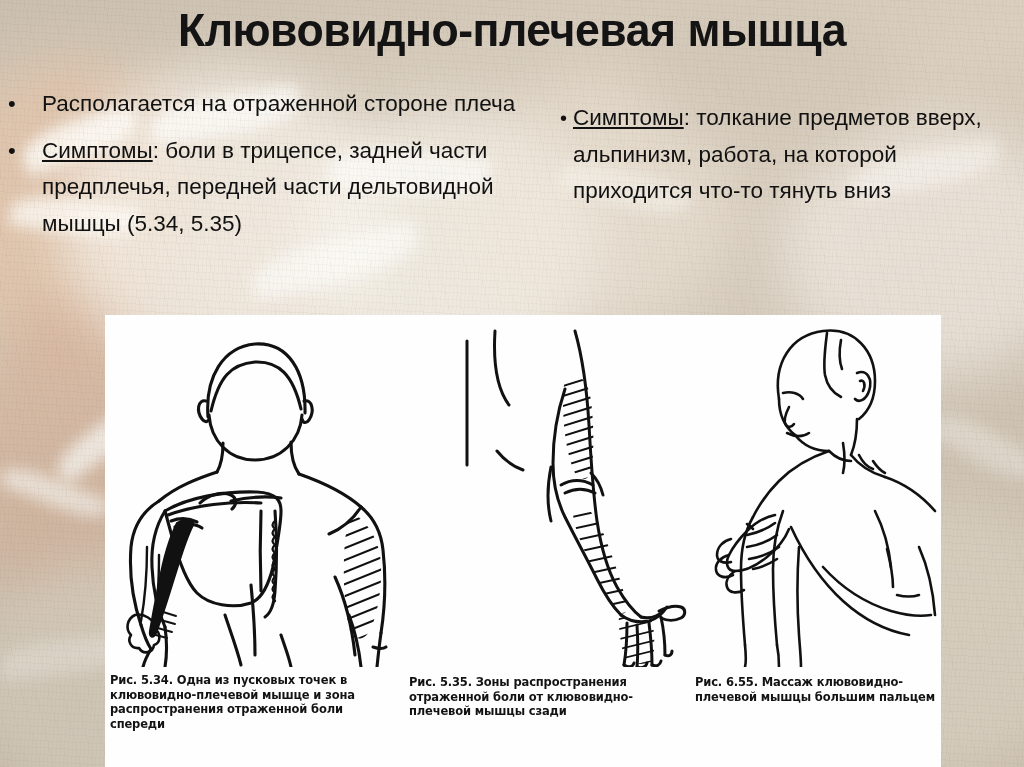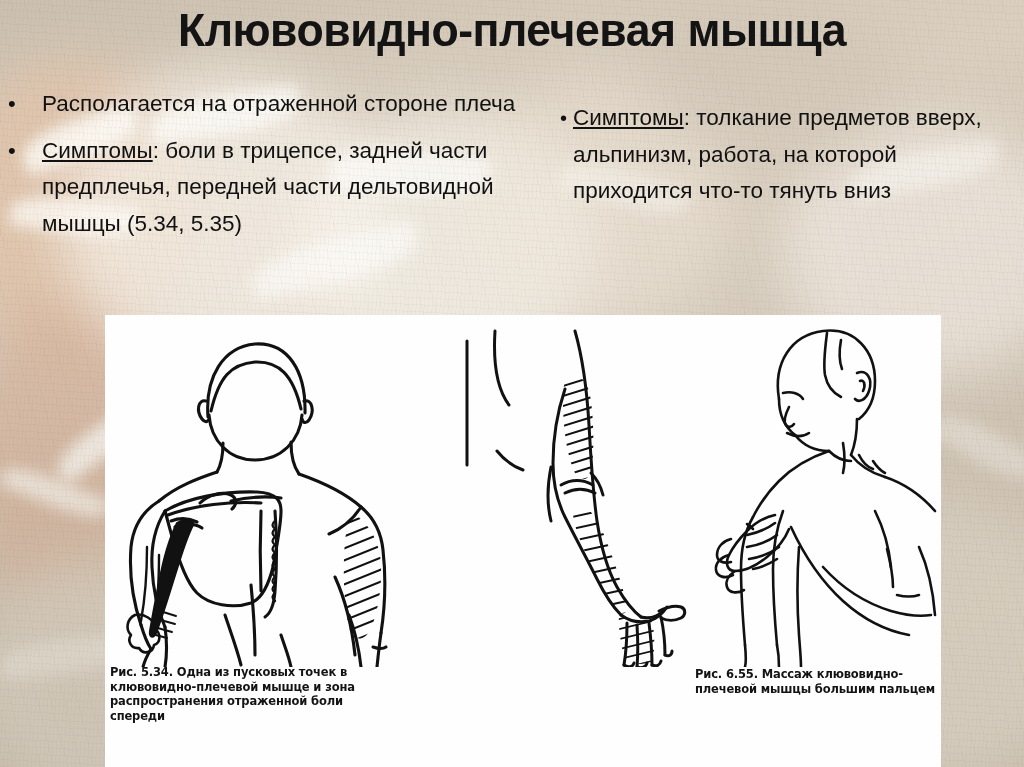--- a/index.html
+++ b/index.html
@@ -74,20 +74,21 @@
   .fig-3{left:586px;width:250px;height:452px;}
 
   .fig-art{position:absolute;left:0;top:0;}
   .cap{
     position:absolute;left:0;
     color:#131313;
     font-size:11.5px;line-height:14.6px;
     font-weight:700;
     font-family:"DejaVu Sans","Liberation Sans",sans-serif;
     letter-spacing:-0.15px;
+    margin-top:8px;
   }
   .cap b{font-weight:700;}
   .fig-1 .cap{left:5px;top:350px;width:290px;}
   .fig-2 .cap{left:4px;top:352px;width:278px;}
   .fig-3 .cap{left:4px;top:352px;width:246px;}
 </style>
 </head>
 <body>
 
 <div id="slide">
@@ -332,20 +333,21 @@
             <path d="M206 306 l50 -12"></path>
             <path d="M206 316 l50 -12"></path>
             <path d="M206 326 l50 -12"></path>
             <path d="M206 336 l50 -12"></path>
             <path d="M206 346 l50 -12"></path>
             <path d="M206 356 l50 -12"></path>
           </g>
         </g>
       </svg>
 
+      <div class="cap"><b>Рис. 5.35.</b><span> Зоны распространения отраженной боли от клювовидно-плечевой мышцы сзади</span></div>
     </div>
 
     <div class="fig fig-3">
       <svg class="fig-art" width="250" height="352" viewBox="0 0 250 352">
         <g fill="none" stroke="#111" stroke-width="2.6" stroke-linecap="round" stroke-linejoin="round">
 
           <path d="M88 84 C82 48 100 20 132 16 C164 12 184 36 184 66
                    C184 84 178 96 168 104"></path>
           <path d="M88 84 C88 100 94 112 104 120"></path>
 

